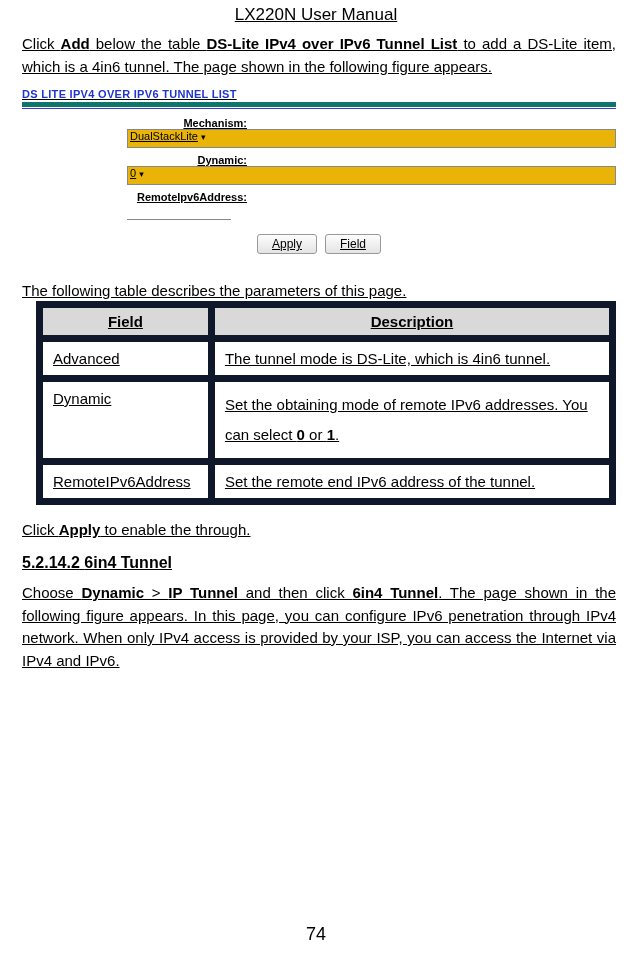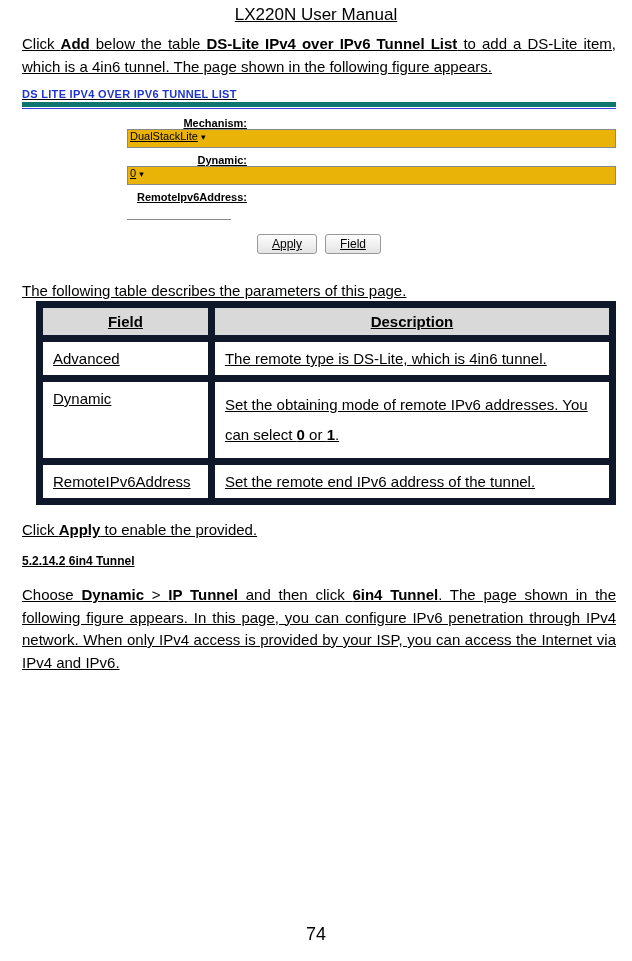--- a/index.html
+++ b/index.html
@@ -124,23 +124,23 @@
     .desc-cell {
       line-height: 2.0;
       text-align: justify;
     }
     .apply-line {
       font-size: 15px;
       margin-top: 16px;
       margin-bottom: 16px;
     }
     .section-heading {
-      font-size: 12px;
-      font-weight: bold;
-      margin-bottom: 16px;
+      font-size: 16px;
+      font-weight: bold;
+      margin-bottom: 10px;
     }
     .page-number {
       position: absolute;
       bottom: 16px;
       width: 100%;
       text-align: center;
       font-size: 18px;
       left: 0;
     }
   </style>
@@ -180,37 +180,37 @@
 
   <div class="param-intro">The following table describes the parameters of this page.</div>
   <table class="param-table">
     <tbody>
         <tr>
       <th style="width:30%;">Field</th>
       <th>Description</th>
     </tr>
     <tr>
       <td>Advanced</td>
-      <td>The remote type is DS-Lite, which is 4in6 tunnel.</td>
+      <td>The tunnel mode is DS-Lite, which is 4in6 tunnel.</td>
     </tr>
     <tr>
       <td>Dynamic</td>
       <td class="desc-cell">
         <span>Set the obtaining mode of remote IPv6 addresses. You can select </span><b>0</b><span> or </span><b>1</b><span>.</span>
       </td>
     </tr>
     <tr>
       <td>RemoteIPv6Address</td>
       <td>Set the remote end IPv6 address of the tunnel.</td>
     </tr>
   </tbody>
     </table>
 
   <div class="apply-line">
-    <span>Click </span><b>Apply</b><span> to enable the provided.</span>
+    <span>Click </span><b>Apply</b><span> to enable the through.</span>
   </div>
 
   <div class="section-heading">
     <span>5.2.14.2</span> <span>6in4 Tunnel</span>
   </div>
 
   <div class="para">
     <span>Choose </span><b>Dynamic</b><span> &gt; </span><b>IP Tunnel</b><span> and then click </span><b>6in4 Tunnel</b><span>. The page shown in the following figure appears. In this page, you can configure IPv6 penetration through IPv4 network. When only IPv4 access is provided by your ISP, you can access the Internet via IPv4 and IPv6.</span>
   </div>
 </div>

